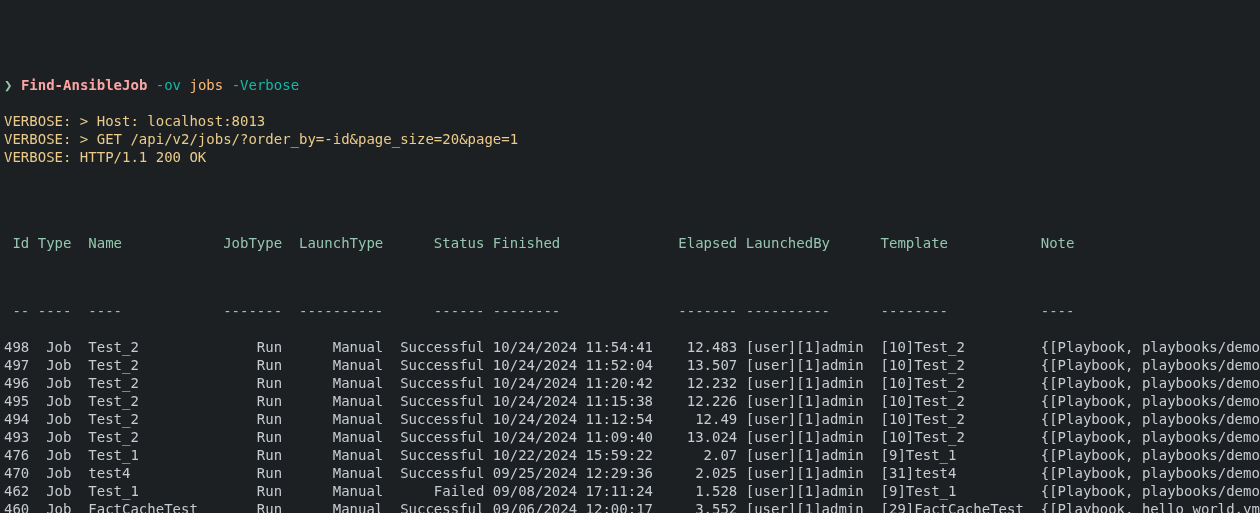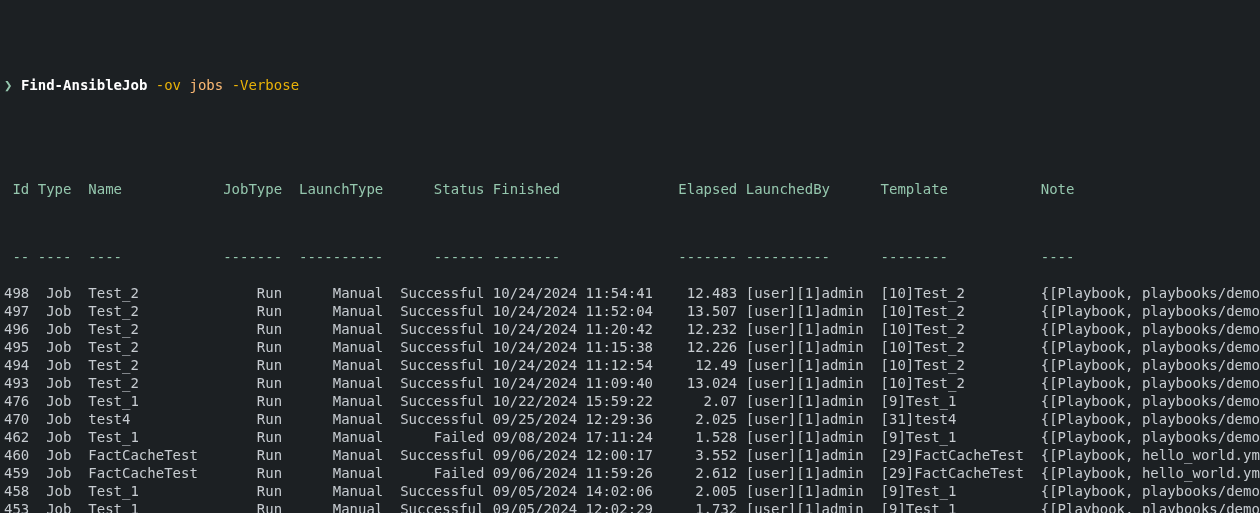--- a/index.html
+++ b/index.html
@@ -9,33 +9,33 @@
       font-family:"Consolas","Menlo","Monaco",monospace;
       font-size:14px;
       line-height:18px;
       white-space:pre;
       overflow:hidden;
       width:1260px;
       height:513px;
       padding:4px 0 0 4px;
     }
     .prompt-sym { color:#95c7ae; }
-    .cmd-name  { color:#ffffff; font-weight:bold; }
-    .flag      { color:#eab308; }
+    .cmd-name  { color:#fca5a5; font-weight:bold; }
+    .flag      { color:#14b8a6; }
     .arg       { color:#fdba74; }
     .verbose   { color:#ebcb8b; }
     .hdr       { color:#95c7ae;margin-top:32px; }
     .row       { color:#c7ccd1; }
   </style>
 </head>
 <body>
 
 
 
 <div id="cmdline"><span class="prompt-sym">❯</span> <span class="cmd-name">Find-AnsibleJob</span> <span class="flag">-ov</span> <span class="arg">jobs</span> <span class="flag">-Verbose</span></div>
-<div id="verbose-block"></div>
+<div id="verbose-block"><div class="verbose">VERBOSE: &gt; Host: localhost:8013</div><div class="verbose">VERBOSE: &gt; GET /api/v2/jobs/?order_by=-id&amp;page_size=20&amp;page=1</div><div class="verbose">VERBOSE: HTTP/1.1 200 OK</div></div>
 <div></div>
 <div id="header-row" class="hdr"> Id Type  Name            JobType  LaunchType      Status Finished              Elapsed LaunchedBy      Template           Note                                        </div>
 <div id="dash-row" class="hdr"> -- ----  ----            -------  ----------      ------ --------              ------- ----------      --------           ----                                        </div>
 <div id="rows"><div class="row">498  Job  Test_2              Run      Manual  Successful 10/24/2024 11:54:41    12.483 [user][1]admin  [10]Test_2         {[Playbook, playbooks/demo_2.yml], [Arti…   </div><div class="row">497  Job  Test_2              Run      Manual  Successful 10/24/2024 11:52:04    13.507 [user][1]admin  [10]Test_2         {[Playbook, playbooks/demo_2.yml], [Arti…   </div><div class="row">496  Job  Test_2              Run      Manual  Successful 10/24/2024 11:20:42    12.232 [user][1]admin  [10]Test_2         {[Playbook, playbooks/demo_2.yml], [Arti…   </div><div class="row">495  Job  Test_2              Run      Manual  Successful 10/24/2024 11:15:38    12.226 [user][1]admin  [10]Test_2         {[Playbook, playbooks/demo_2.yml], [Arti…   </div><div class="row">494  Job  Test_2              Run      Manual  Successful 10/24/2024 11:12:54     12.49 [user][1]admin  [10]Test_2         {[Playbook, playbooks/demo_2.yml], [Arti…   </div><div class="row">493  Job  Test_2              Run      Manual  Successful 10/24/2024 11:09:40    13.024 [user][1]admin  [10]Test_2         {[Playbook, playbooks/demo_2.yml], [Arti…   </div><div class="row">476  Job  Test_1              Run      Manual  Successful 10/22/2024 15:59:22      2.07 [user][1]admin  [9]Test_1          {[Playbook, playbooks/demo_1.yml], [Arti…   </div><div class="row">470  Job  test4               Run      Manual  Successful 09/25/2024 12:29:36     2.025 [user][1]admin  [31]test4          {[Playbook, playbooks/demo_1.yml], [Arti…   </div><div class="row">462  Job  Test_1              Run      Manual      Failed 09/08/2024 17:11:24     1.528 [user][1]admin  [9]Test_1          {[Playbook, playbooks/demo_1.yml], [Arti…   </div><div class="row">460  Job  FactCacheTest       Run      Manual  Successful 09/06/2024 12:00:17     3.552 [user][1]admin  [29]FactCacheTest  {[Playbook, hello_world.yml], [Artifacts…   </div><div class="row">459  Job  FactCacheTest       Run      Manual      Failed 09/06/2024 11:59:26     2.612 [user][1]admin  [29]FactCacheTest  {[Playbook, hello_world.yml], [Artifacts…   </div><div class="row">458  Job  Test_1              Run      Manual  Successful 09/05/2024 14:02:06     2.005 [user][1]admin  [9]Test_1          {[Playbook, playbooks/demo_1.yml], [Arti…   </div><div class="row">453  Job  Test_1              Run      Manual  Successful 09/05/2024 12:02:29     1.732 [user][1]admin  [9]Test_1          {[Playbook, playbooks/demo_1.yml], [Arti…   </div><div class="row">452  Job  Test_1              Run      Manual  Successful 09/05/2024 11:31:48     1.756 [user][1]admin  [9]Test_1          {[Playbook, playbooks/demo_1.yml], [Arti…   </div></div>
 
 
 
 
 </body></html>

